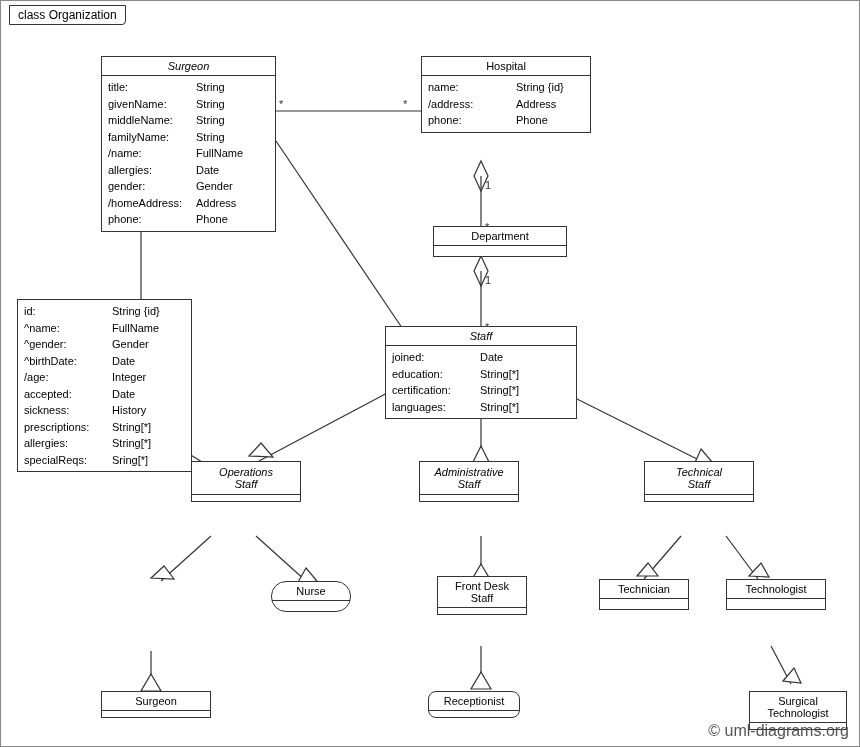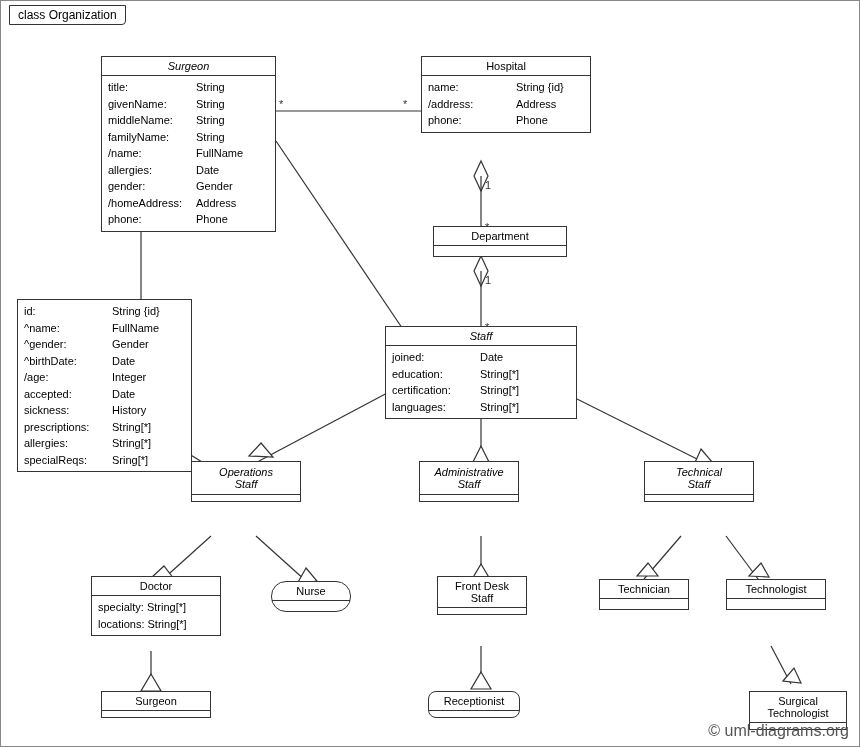--- a/index.html
+++ b/index.html
@@ -278,31 +278,20 @@
   <div class="uml-box" style="left:418px; top:460px; width:100px; text-align:center;">
     <div class="uml-box-title italic" style="padding:4px;">Administrative<br>Staff</div>
     <div class="uml-box-body" style="min-height:6px;"></div>
   </div>
 
   <div class="uml-box" style="left:643px; top:460px; width:110px; text-align:center;">
     <div class="uml-box-title italic" style="padding:4px;">Technical<br>Staff</div>
     <div class="uml-box-body" style="min-height:6px;"></div>
   </div>
 
-  <div class="uml-box" style="left:90px; top:575px; width:130px;">
-    <div class="uml-box-title">Doctor</div>
-    <div class="uml-box-body">
-      <div class="attr-row">
-          <span>specialty: String[*]</span>
-        </div>
-      <div class="attr-row">
-          <span>locations: String[*]</span>
-        </div>
-    </div>
-  </div>
 
   <div class="uml-box" style="left:270px; top:580px; width:80px; text-align:center;border-radius:15px;">
     <div class="uml-box-title">Nurse</div>
     <div class="uml-box-body" style="min-height:10px;"></div>
   </div>
 
   <div class="uml-box" style="left:436px; top:575px; width:90px; text-align:center;">
     <div class="uml-box-title">Front Desk<br>Staff</div>
     <div class="uml-box-body" style="min-height:6px;"></div>
   </div>

